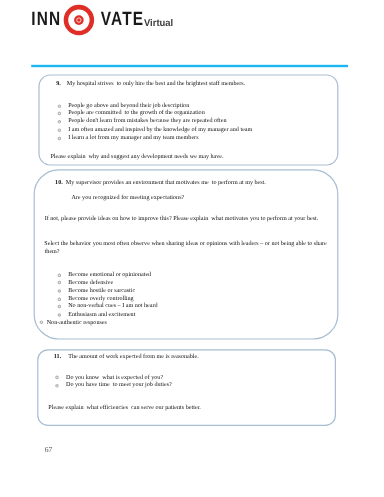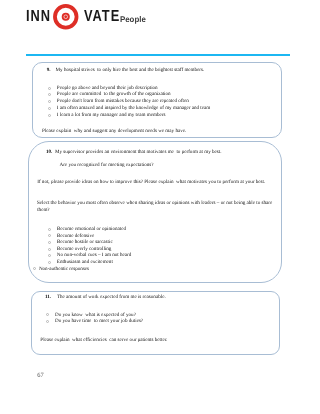--- a/index.html
+++ b/index.html
@@ -38,21 +38,21 @@
 <div class="page">
 
   <div class="logo">
     <span class="logo-text">INN</span>
     <svg class="bullseye" viewBox="0 0 56 56">
       <circle cx="28" cy="28" r="22.0" fill="none" stroke="#de2e26" stroke-width="7.7"></circle>
       <circle cx="28" cy="28" r="8.2" fill="#de2e26"></circle>
       <circle cx="28" cy="28" r="3.7" fill="none" stroke="#ffffff" stroke-width="1.3"></circle>
     </svg>
     <span class="logo-text">VATE</span>
-    <span class="logo-virtual">People</span>
+    <span class="logo-virtual">Virtual</span>
   </div>
   <div class="rule"></div>
 
   <div class="card" id="card1"></div>
   <div class="t num" style="left:46.8px;top:67.90px">9.</div>
   <div class="t" style="left:55.6px;top:67.90px">My hospital strives  to only hire the best and the brightest staff members.</div>
 
   <div class="bul" style="left:47.9px;top:86.50px"></div>
   <div class="t" style="left:56.8px;top:85.50px">People go above and beyond their job description</div>
   <div class="bul" style="left:47.9px;top:93.30px"></div>

